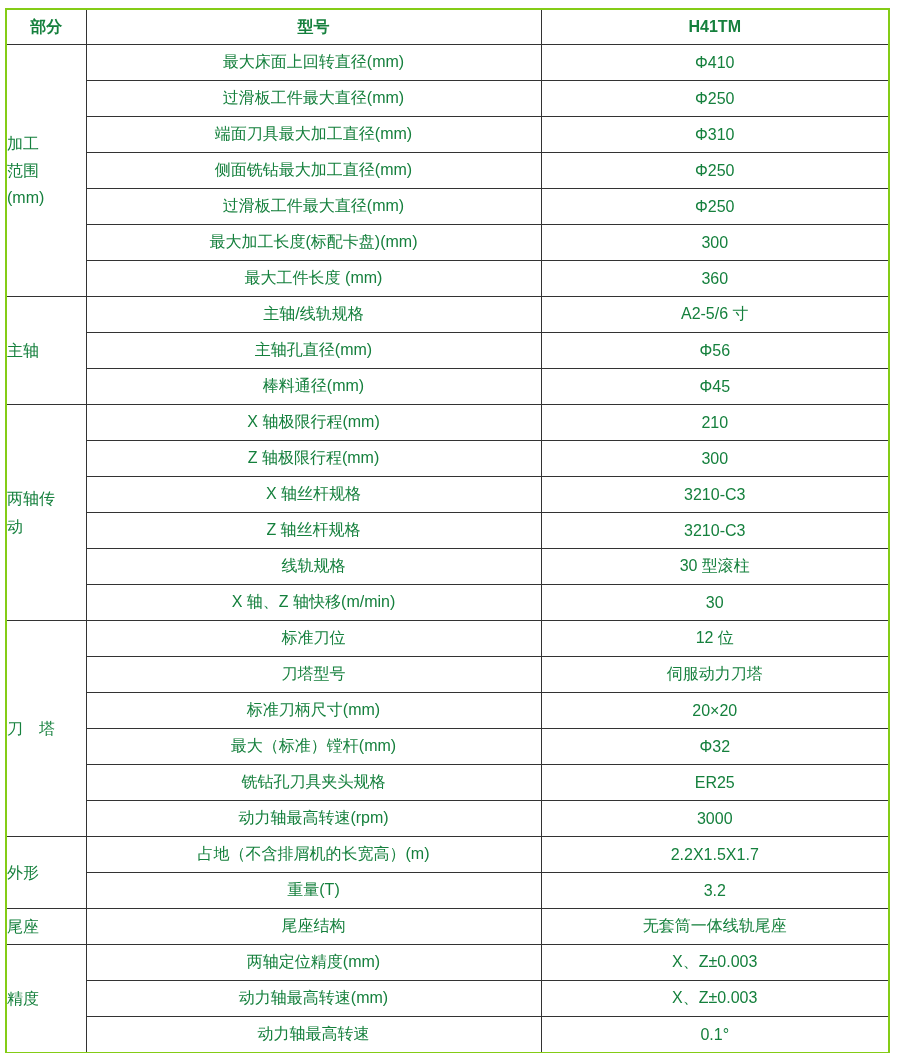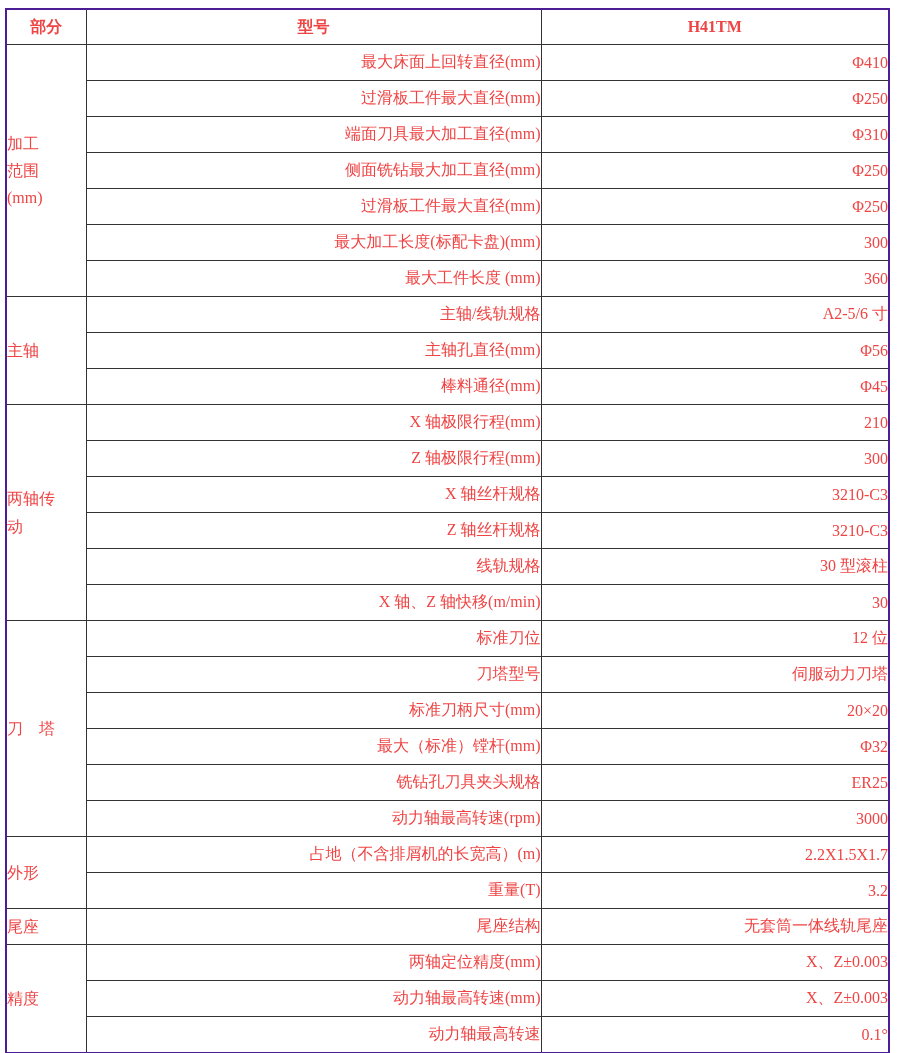--- a/index.html
+++ b/index.html
@@ -18,24 +18,23 @@
     background: #ffffff;
     overflow: hidden;
   }
   table.spec-table {
     position: absolute;
     left: 5px;
     top: 8px;
     width: 883px;
     border-collapse: collapse;
     table-layout: fixed;
-    border: 2px solid #4c1d95;
+    border: 2px solid #84cc16;
     font-size: 16px;
-    color: #ef4444;
-    font-family: Liberation Serif, serif;
+    color: #15803d;
   }
   table.spec-table col.col-section { width: 80px; }
   table.spec-table col.col-label   { width: 455px; }
   table.spec-table col.col-value   { width: 348px; }
   table.spec-table th, table.spec-table td {
     border: 1px solid #333333;
     padding: 0;
     background: #ffffff;
     vertical-align: middle;
   }
@@ -47,26 +46,26 @@
   }
   table.spec-table tbody td {
     height: 35px;
   }
   td.section-cell {
     text-align: left;
     line-height: 1.7;
     font-size: 16px;
   }
   td.label-cell {
-    text-align: right;
+    text-align: center;
     padding-left: 12px;
     padding-right: 6px;
   }
   td.value-cell {
-    text-align: right;
+    text-align: center;
   }
 </style>
 </head>
 <body>
 
 <div class="page">
   <table class="spec-table">
     <colgroup>
       <col class="col-section">
       <col class="col-label">

